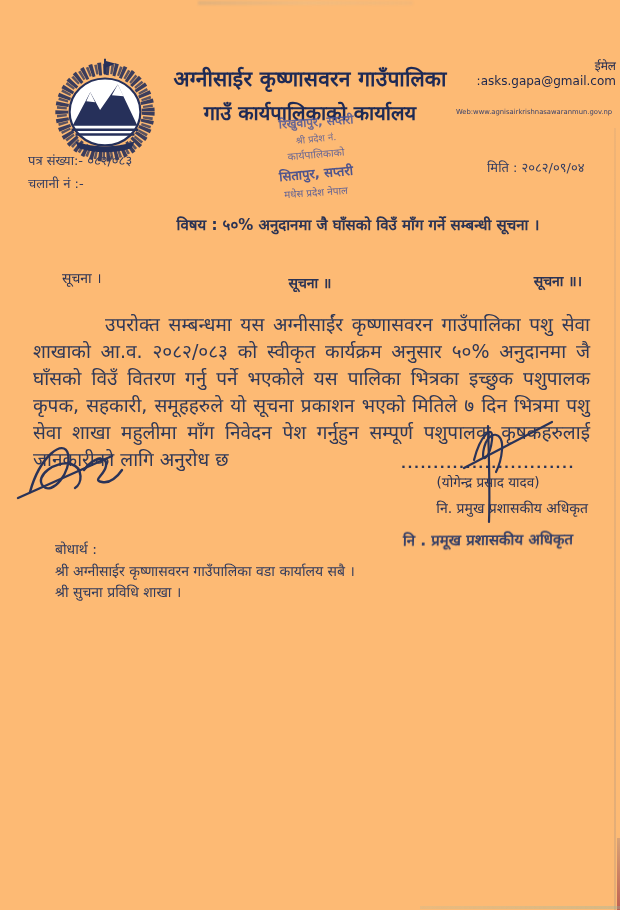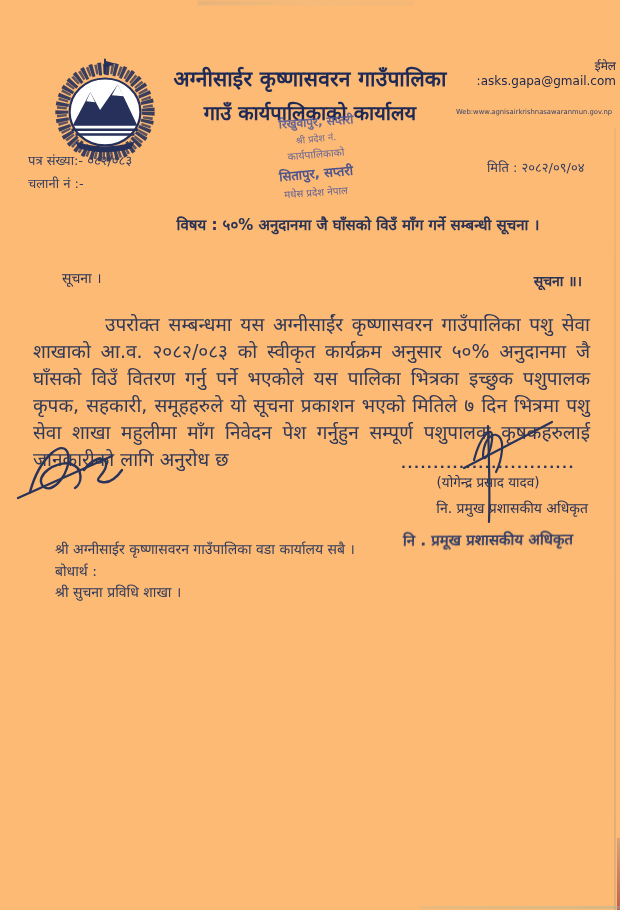--- a/index.html
+++ b/index.html
@@ -112,20 +112,21 @@
   <div class="ref-block">
     <div>पत्र संख्या:- ०८२/०८३</div>
     <div>चलानी नं :-</div>
   </div>
 
   <div class="date-line">मिति : २०८२/०९/०४</div>
 
   <div class="subject">विषय : ५०% अनुदानमा जै घाँसको विउँ माँग गर्ने सम्बन्धी सूचना  ।</div>
 
   <div class="notice-1">सूचना ।</div>
+  <div class="notice-2">सूचना ॥</div>
   <div class="notice-3">सूचना ॥।</div>
 
   <div class="body-par">उपरोक्त सम्बन्धमा यस अग्नीसाईंर कृष्णासवरन गाउँपालिका पशु सेवा शाखाको आ.व. २०८२/०८३ को स्वीकृत कार्यक्रम अनुसार ५०% अनुदानमा जै घाँसको विउँ वितरण गर्नु पर्ने भएकोले यस पालिका भित्रका इच्छुक पशुपालक कृपक, सहकारी, समूहहरुले यो सूचना प्रकाशन भएको मितिले ७ दिन भित्रमा पशु सेवा शाखा महुलीमा माँग निवेदन पेश गर्नुहुन सम्पूर्ण पशुपालक कृषकहरुलाई जानकारीको लागि अनुरोध छ</div>
 
   <svg class="sig-left" viewBox="0 0 124 80">
     <g fill="none" stroke="#2a3358" stroke-width="2.4" stroke-linecap="round">
       <path d="M14,66 C24,30 48,12 52,28 C56,46 36,70 27,60 C18,50 40,34 55,38 C68,42 66,58 59,62"></path>
       <path d="M2,72 L96,30"></path>
       <path d="M68,44 C78,30 92,30 90,40 C88,50 76,54 86,56 C94,58 102,50 106,44"></path>
     </g>
@@ -139,18 +140,18 @@
         <path d="M72,12 C73,42 74,78 73,108"></path>
       </g>
     </svg>
     <div class="sig-dots">...........................</div>
     <div class="sig-name">(योगेन्द्र प्रसाद  यादव)</div>
     <div class="sig-title">नि. प्रमुख प्रशासकीय  अधिकृत</div>
     <div class="sig-stamp">नि . प्रमूख प्रशासकीय अधिकृत</div>
   </div>
 
   <div class="cc-block">
+    <div>बोधार्थ :</div>
     <div>श्री अग्नीसाईर कृष्णासवरन गाउँपालिका वडा कार्यालय सबै ।</div>
-    <div>बोधार्थ :</div>
     <div>श्री सुचना प्रविधि शाखा ।</div>
   </div>
 
 </div>
 
 </body></html>

